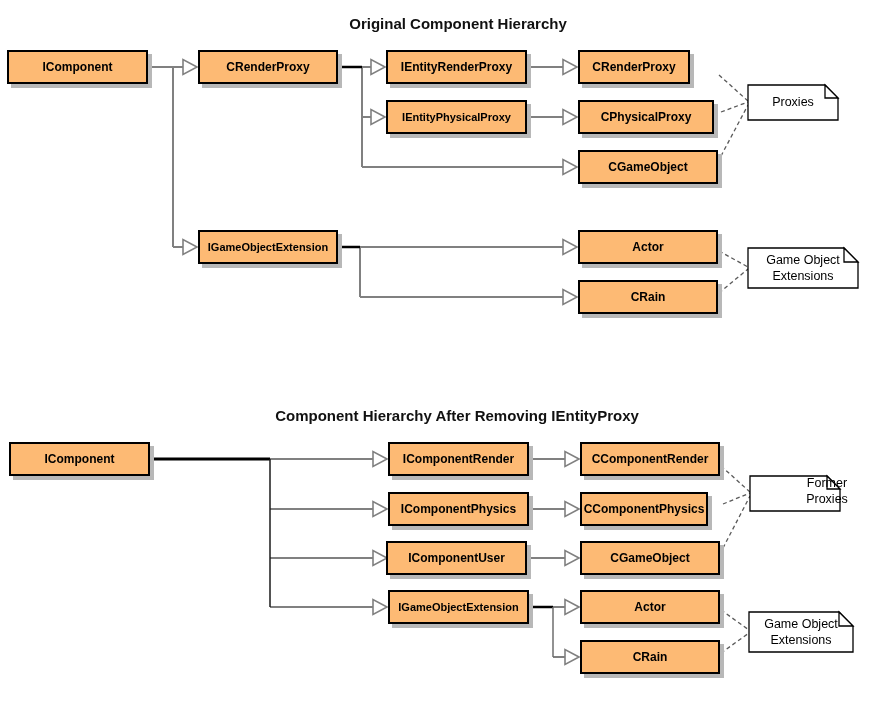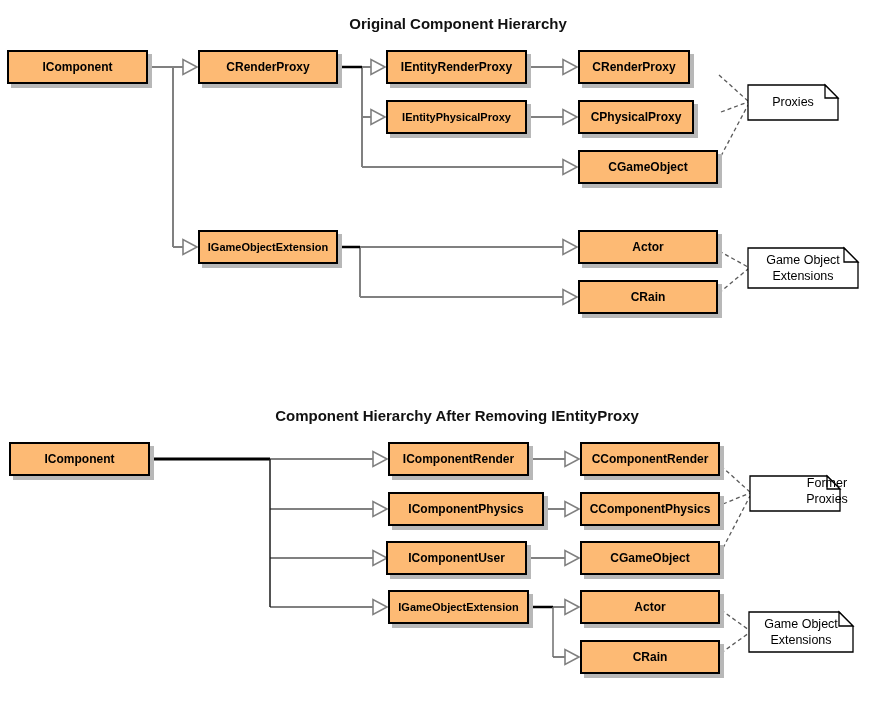--- a/index.html
+++ b/index.html
@@ -133,31 +133,31 @@
   </svg>
 
   <div class="title" style="left:458px;top:15px">Original Component Hierarchy</div>
   <div class="title" style="left:457px;top:407px">Component Hierarchy After Removing IEntityProxy</div>
 
   <div class="node" style="left:7px;top:50px;width:141px">IComponent</div>
   <div class="node" style="left:198px;top:50px;width:140px">CRenderProxy</div>
   <div class="node" style="left:386px;top:50px;width:141px">IEntityRenderProxy</div>
   <div class="node" style="left:578px;top:50px;width:112px">CRenderProxy</div>
   <div class="node tight" style="left:386px;top:100px;width:141px">IEntityPhysicalProxy</div>
-  <div class="node" style="left:578px;top:100px;width:116px">CPhysicalProxy</div>
+  <div class="node" style="left:578px;top:100px;width:136px">CPhysicalProxy</div>
   <div class="node" style="left:578px;top:150px;width:140px">CGameObject</div>
   <div class="node tight" style="left:198px;top:230px;width:140px">IGameObjectExtension</div>
   <div class="node" style="left:578px;top:230px;width:140px">Actor</div>
   <div class="node" style="left:578px;top:280px;width:140px">CRain</div>
 
   <div class="node" style="left:9px;top:442px;width:141px">IComponent</div>
   <div class="node" style="left:388px;top:442px;width:141px">IComponentRender</div>
   <div class="node" style="left:580px;top:442px;width:140px">CComponentRender</div>
-  <div class="node" style="left:388px;top:492px;width:156px">IComponentPhysics</div>
-  <div class="node" style="left:580px;top:492px;width:140px">CComponentPhysics</div>
+  <div class="node" style="left:388px;top:492px;width:141px">IComponentPhysics</div>
+  <div class="node" style="left:580px;top:492px;width:128px">CComponentPhysics</div>
   <div class="node" style="left:386px;top:541px;width:141px">IComponentUser</div>
   <div class="node" style="left:580px;top:541px;width:140px">CGameObject</div>
   <div class="node tight" style="left:388px;top:590px;width:141px">IGameObjectExtension</div>
   <div class="node" style="left:580px;top:590px;width:140px">Actor</div>
   <div class="node" style="left:580px;top:640px;width:140px">CRain</div>
 
   <div class="note-label" style="left:748px;top:85px;width:90px;height:35px">Proxies</div>
   <div class="note-label" style="left:748px;top:248px;width:110px;height:40px">Game Object
 Extensions</div>
   <div class="note-label" style="left:782px;top:476px;width:90px;height:30px">Former

